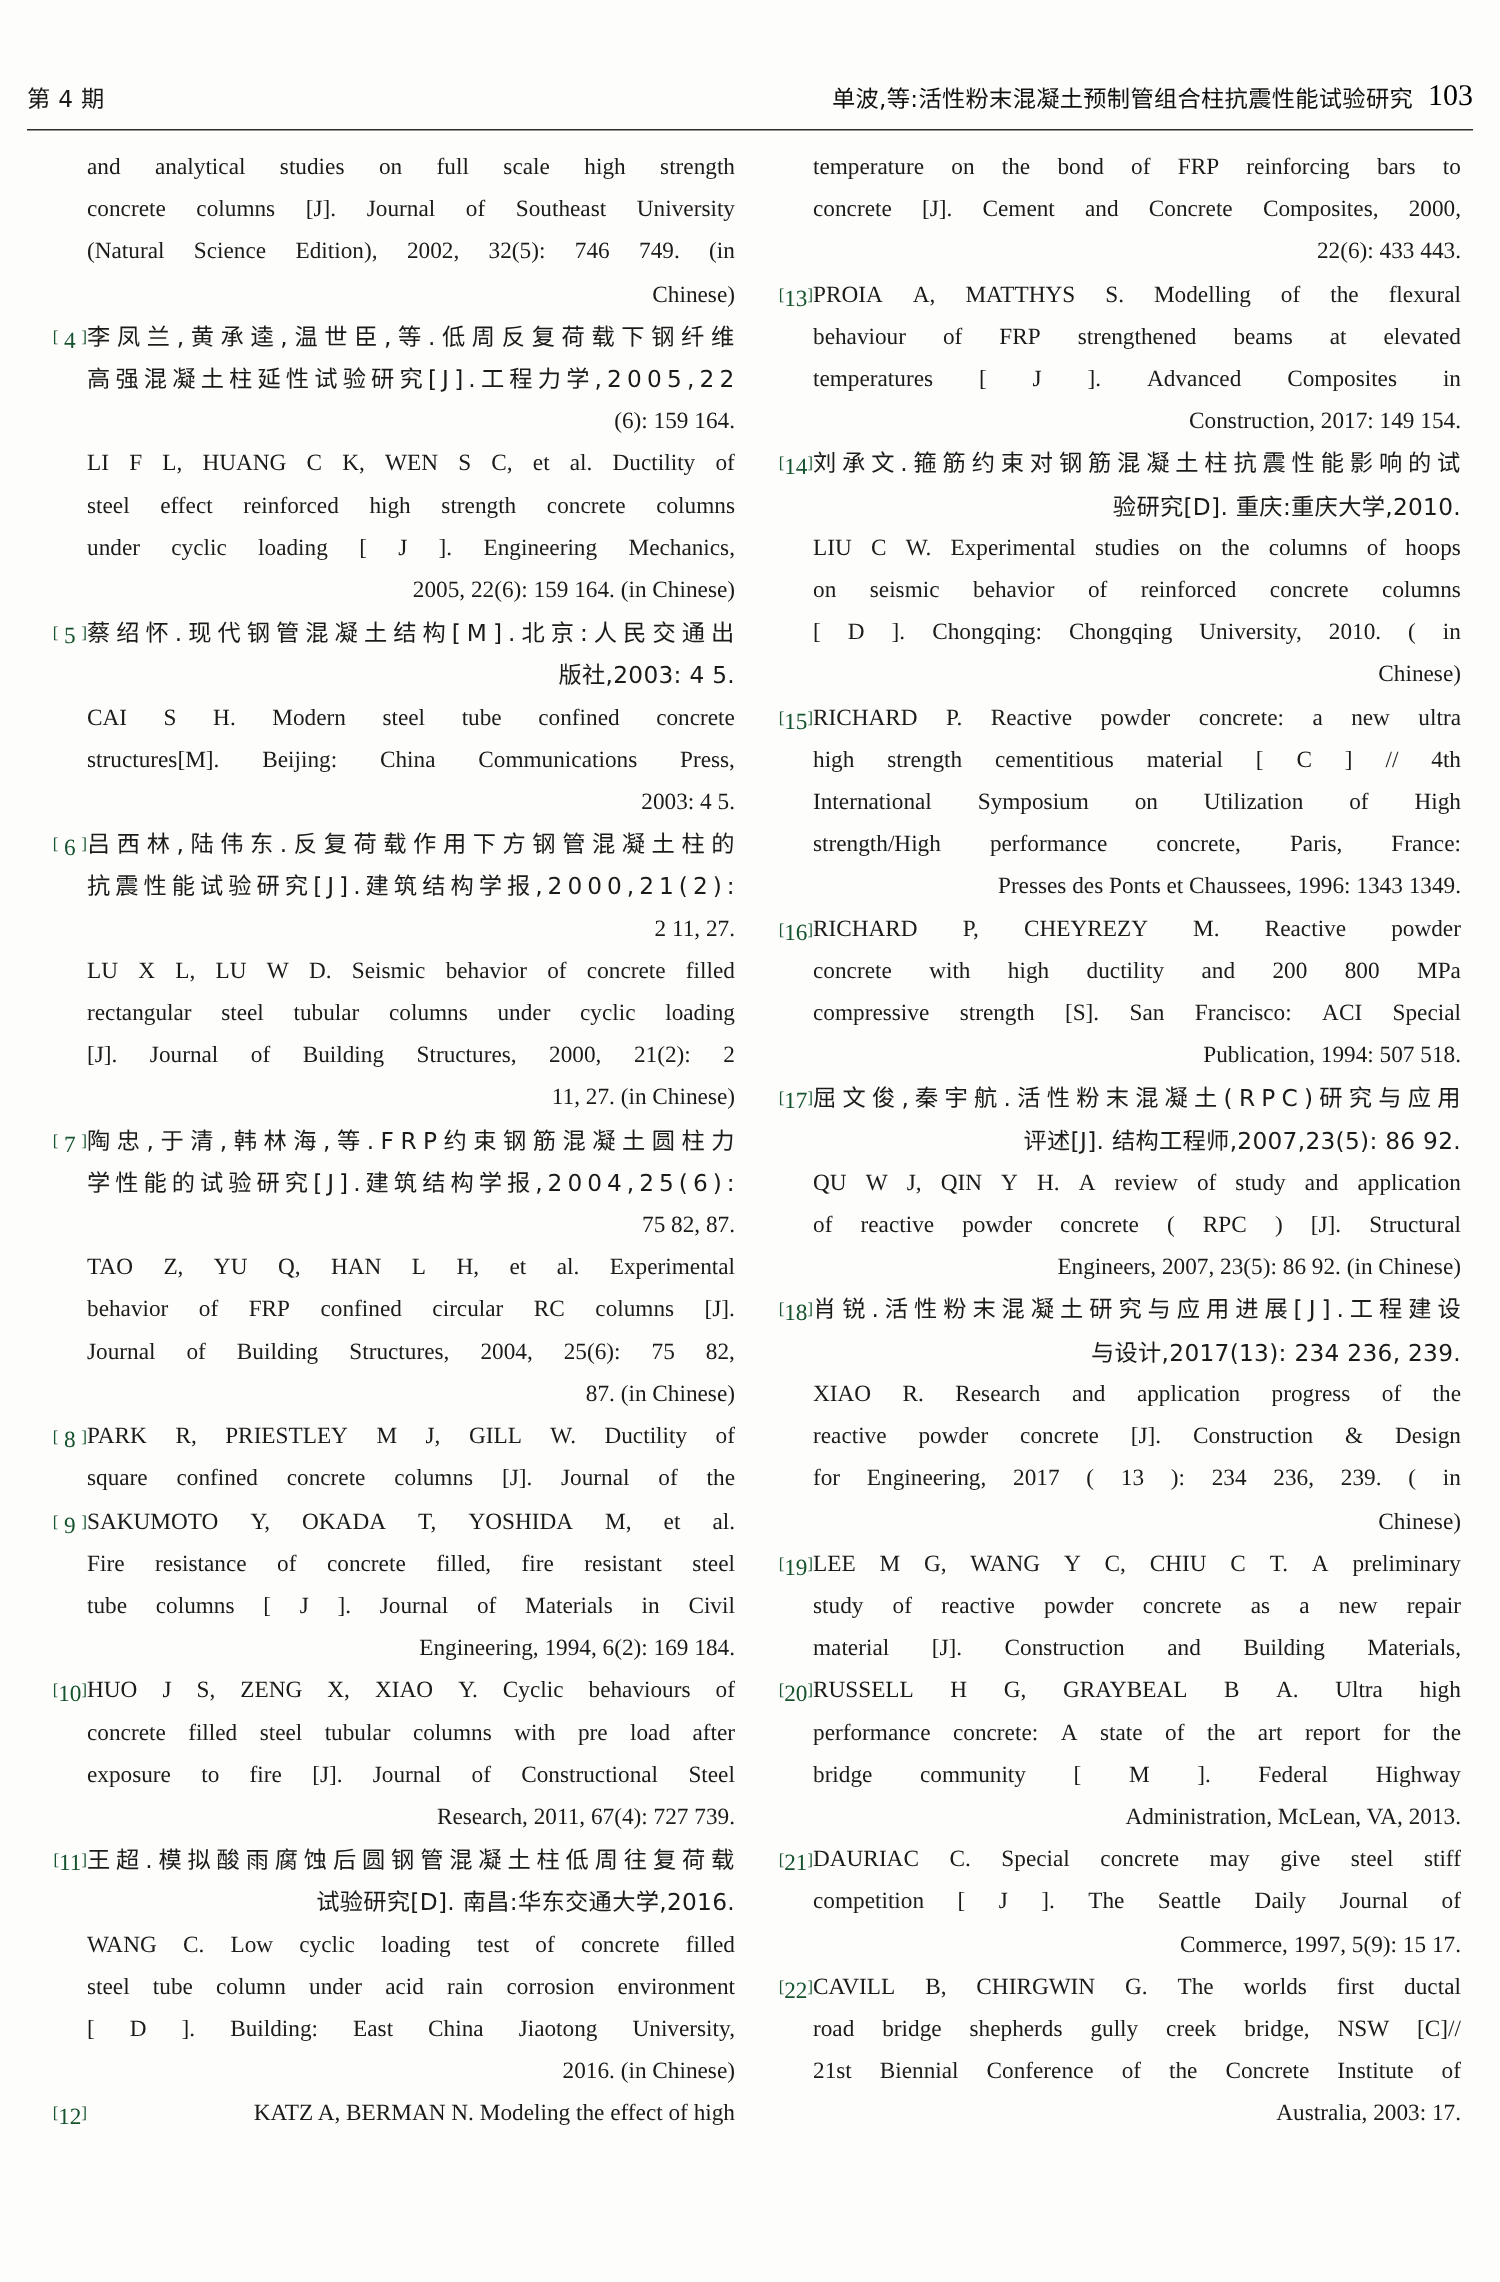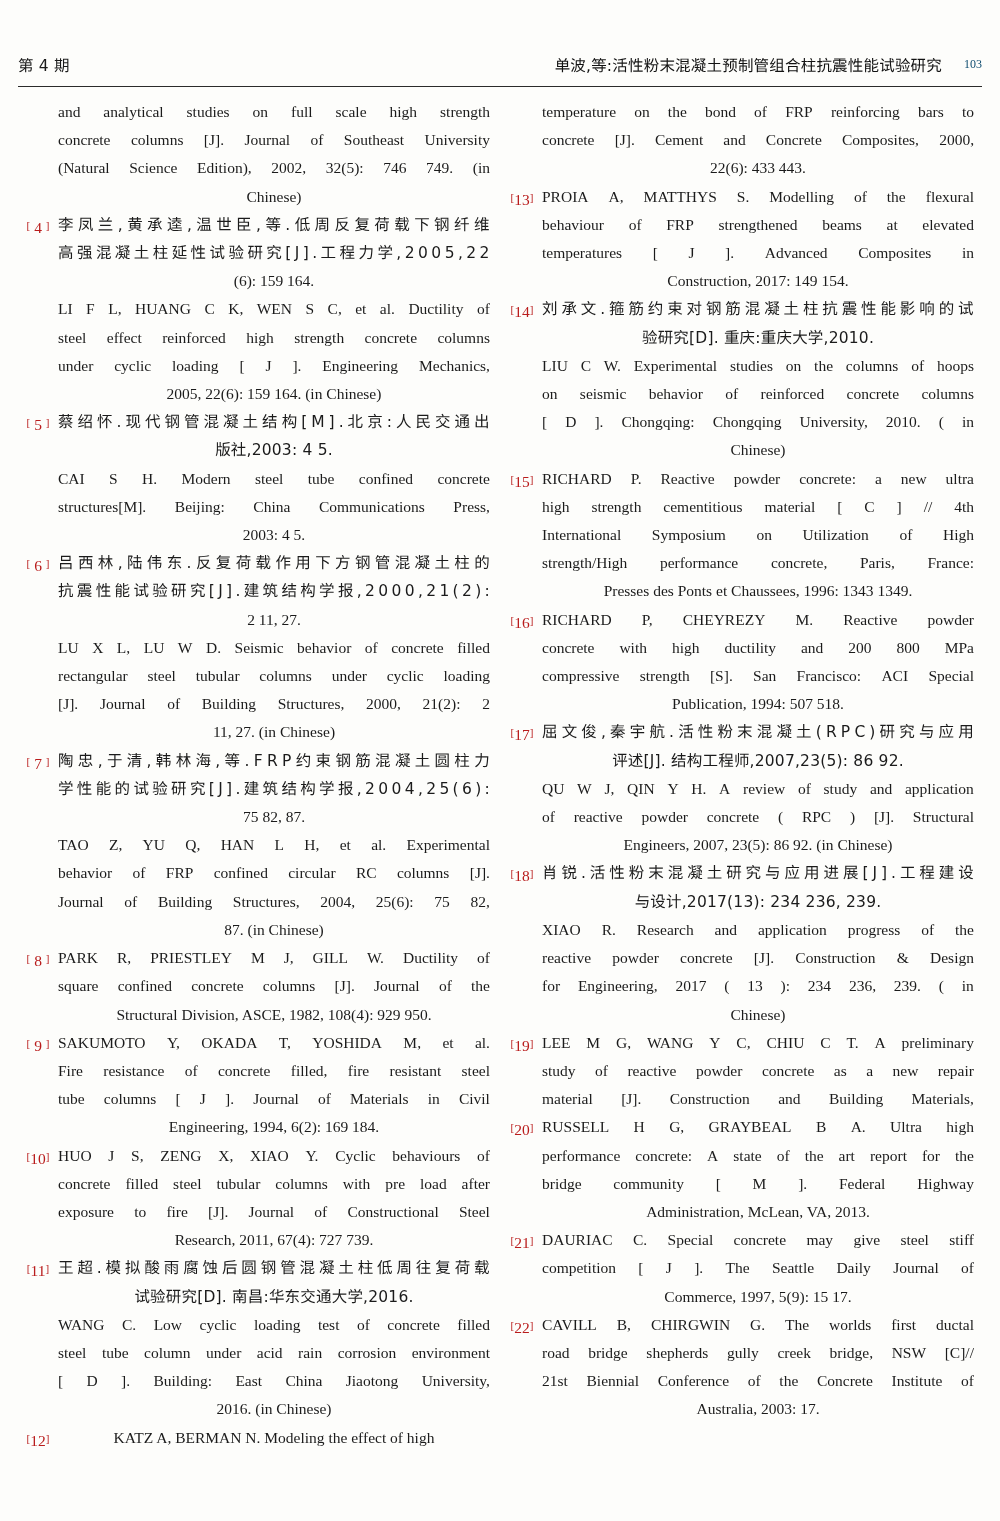--- a/index.html
+++ b/index.html
@@ -46,22 +46,22 @@
   .header-center {
     flex: 1;
     text-align: right;
     font-size: 17.5px;
     letter-spacing: 0.5px;
     white-space: nowrap;
     color: #121212;
     padding-left: 30px;
   }
   .header-right {
-    font-size: 12px;
-    color: #0c4a6e;
+    font-size: 20px;
+    color: #000000;
     min-width: 40px;
     text-align: right;
     white-space: nowrap;
   }
   .header-rule {
     position: absolute;
     top: 86px;
     left: 18px;
     right: 18px;
     height: 1px;
@@ -87,23 +87,23 @@
     display: flex;
     align-items: flex-start;
     margin: 0 0 0 0;
   }
   .ref-num {
     flex: 0 0 auto;
     width: 40px;
     font-size: 15.5px;
     line-height: 28.2px;
     white-space: nowrap;
-    text-align: center;
+    text-align: right;
     letter-spacing: 0px;
-    color: #b91c1c;
+    color: #14532d;
   }
   .ref-num .br {
     font-size: 11px;
     vertical-align: 0.35em;
     letter-spacing: 0;
   }
   .ref-body {
     flex: 1 1 auto;
     min-width: 0;
   }
@@ -115,21 +115,21 @@
 
   
   .j {
     display: flex;
     justify-content: space-between;
     font-size: 15.5px;
     line-height: 28.2px;
     color: #1b1b1b;
   }
   .j.left {
-    justify-content: center;
+    justify-content: flex-end;
   }
   .j > span {
     white-space: pre;
   }
 </style>
 </head>
 <body>
 
 <div class="page">
 
@@ -574,23 +574,20 @@
             <div class="j">
               <span>square</span>
               <span>confined</span>
               <span>concrete</span>
               <span>columns</span>
               <span>[J].</span>
               <span>Journal</span>
               <span>of</span>
               <span>the</span>
             </div>
-            <div class="j left">
-              <span>Structural Division, ASCE, 1982, 108(4): 929 950.</span>
-            </div>
           </div>
         </div>
         <div class="ref">
           <div class="ref-num"><span class="br">[</span> 9 <span class="br">]</span></div>
           <div class="ref-body">
             <div class="j">
               <span>SAKUMOTO</span>
               <span>Y,</span>
               <span>OKADA</span>
               <span>T,</span>

